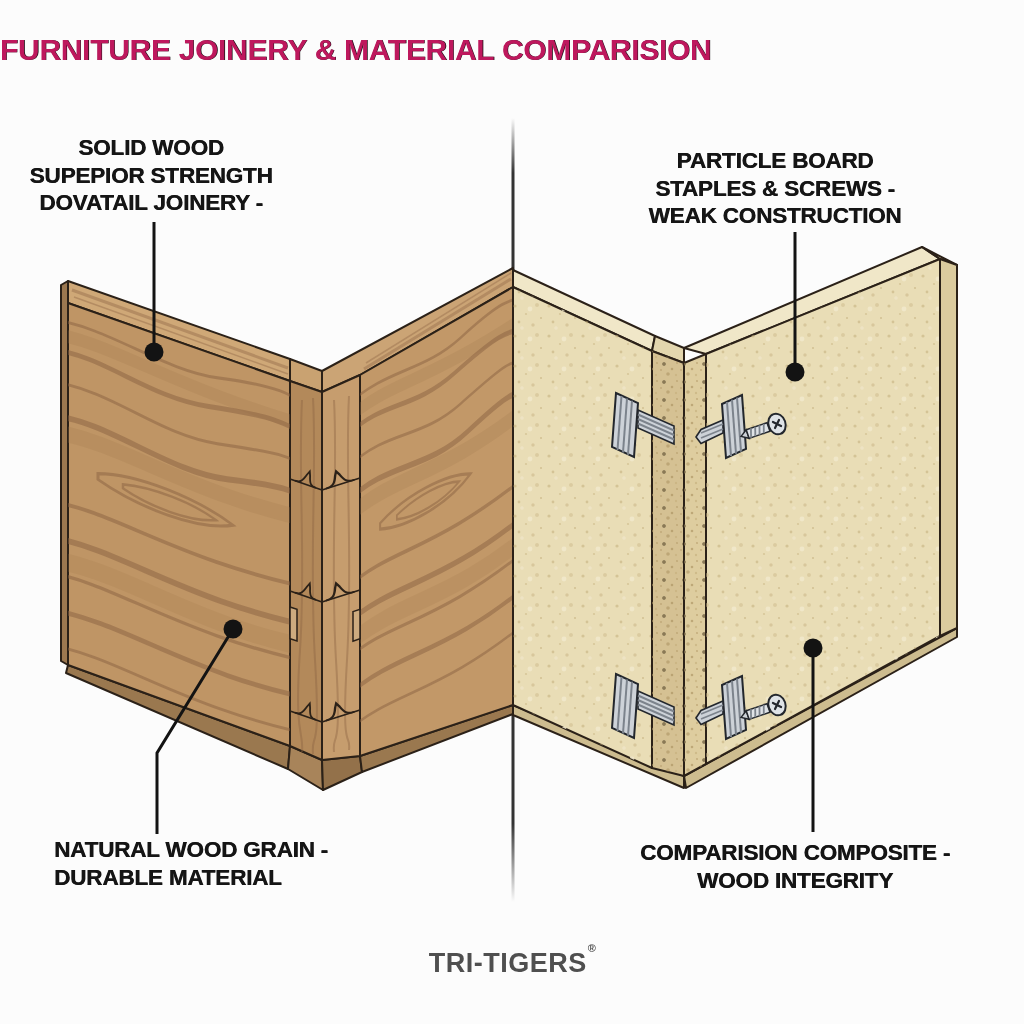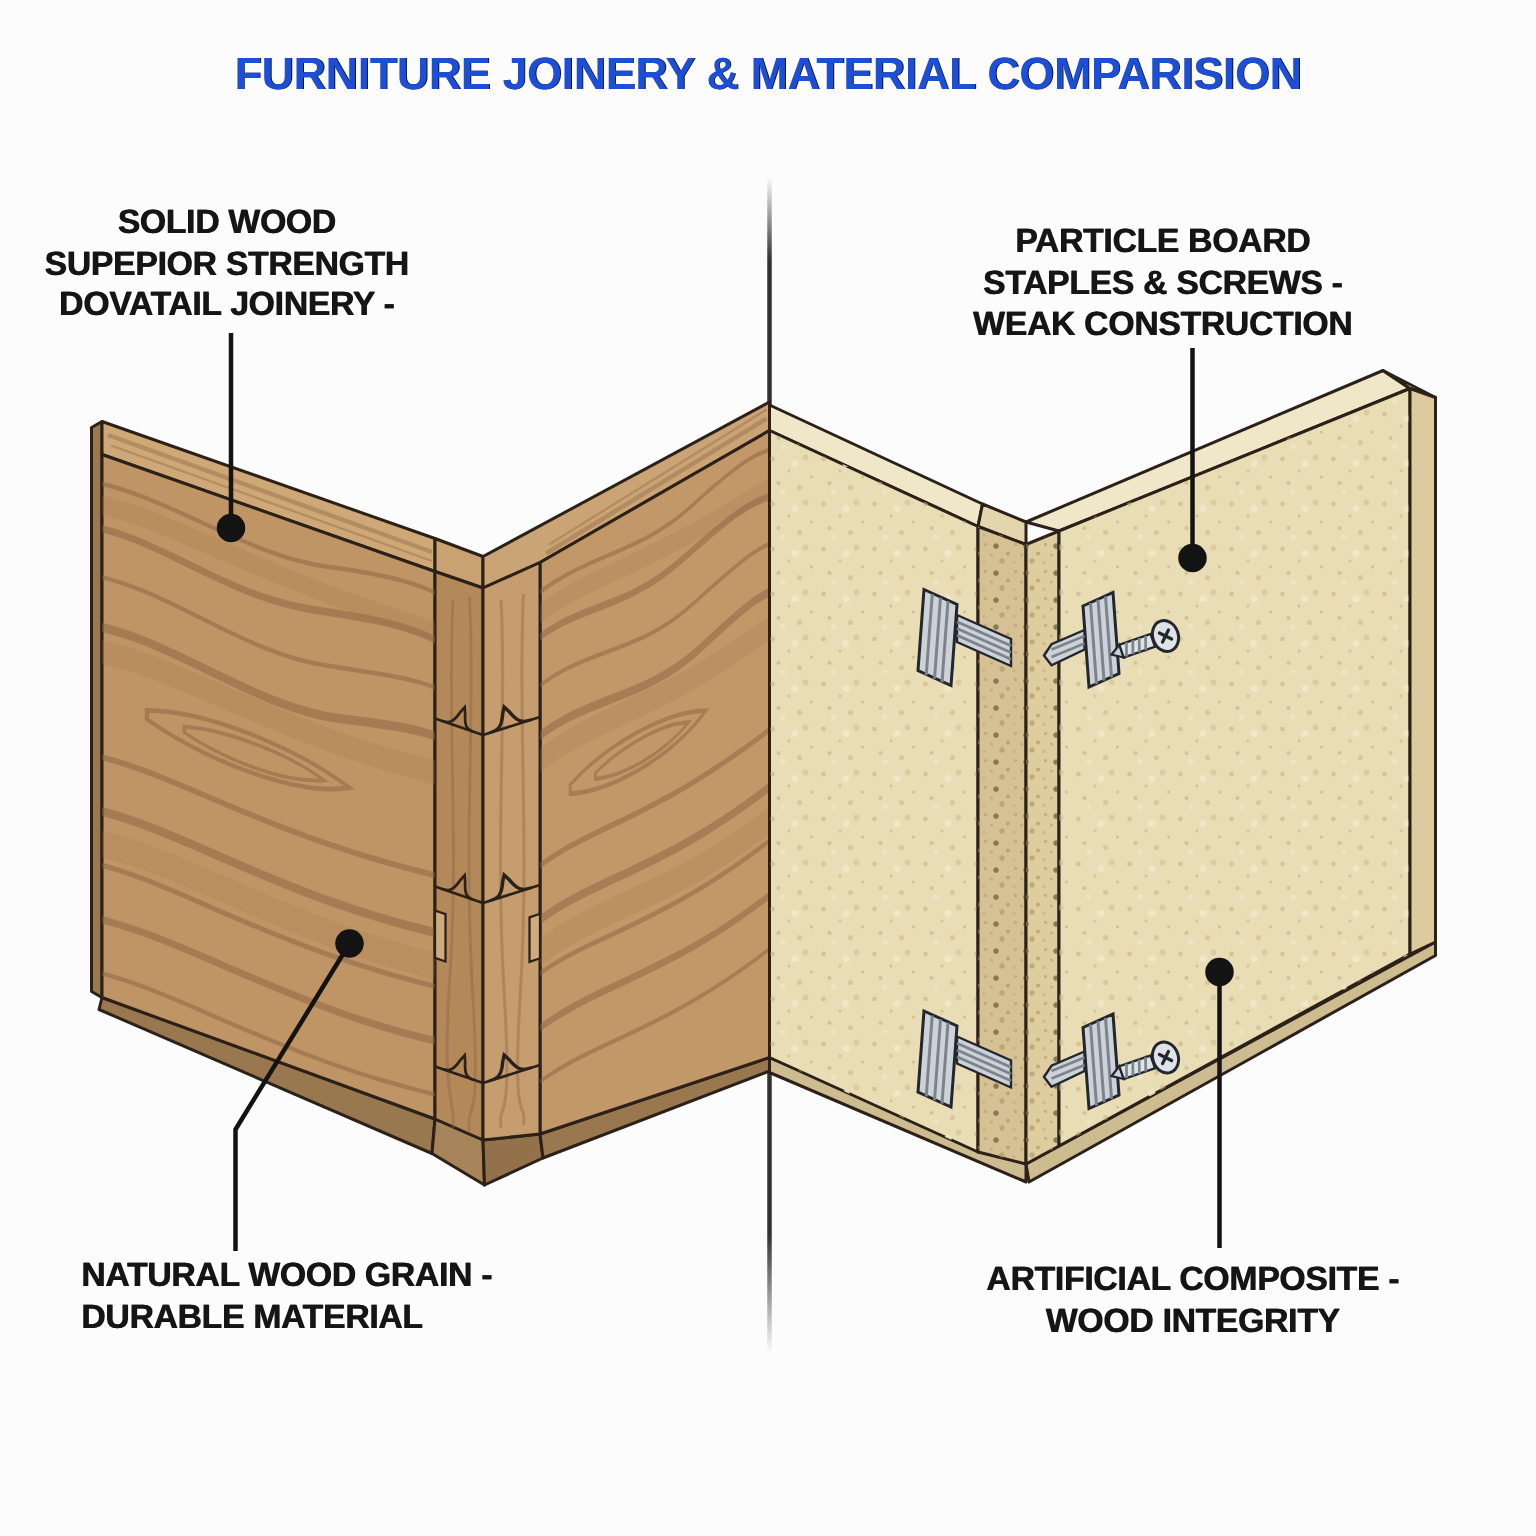--- a/index.html
+++ b/index.html
@@ -1,19 +1,19 @@
 <!DOCTYPE html>
 <html><head>
 <meta charset="utf-8">
 <style>
   html,body{margin:0;padding:0;background:#e8e8e8;}
   #stage{position:relative;width:1024px;height:1024px;background:#fcfcfc;overflow:hidden;
          font-family:"Liberation Sans",sans-serif;}
-  .ttl{position:absolute;left:0;top:33px;width:1024px;text-align:center;
-       font-size:30px;font-weight:700;letter-spacing:-0.3px;color:#1d4ed8;
+  .ttl{position:absolute;left:0;top:33px;width:1024px;text-align:left;
+       font-size:30px;font-weight:700;letter-spacing:-0.3px;color:#be185d;
        text-shadow:0.6px 0 0 #131313;}
   .lbl{position:absolute;font-size:22.5px;line-height:27.5px;font-weight:700;color:#151515;
        text-align:center;text-shadow:0.5px 0 0 #151515;letter-spacing:-0.2px;}
   .lbl span{display:block;}
   #lbl-tl{left:6px;top:134px;width:290px;}
   #lbl-tr{left:612px;top:147px;width:326px;}
   #lbl-bl{left:54px;top:836px;width:330px;text-align:left;}
   #lbl-br{left:636px;top:839px;width:318px;}
   .brand{position:absolute;left:0;top:948px;width:1024px;text-align:center;
          font-size:27px;font-weight:700;letter-spacing:0.5px;color:#4f4f4f;}
@@ -254,17 +254,20 @@
     <span>DURABLE MATERIAL</span>
   </div>
 
   <div class="lbl" id="lbl-tr">
     <span>PARTICLE BOARD</span>
     <span>STAPLES &amp; SCREWS -</span>
     <span>WEAK CONSTRUCTION</span>
   </div>
 
   <div class="lbl" id="lbl-br">
-    <span>ARTIFICIAL COMPOSITE -</span>
+    <span>COMPARISION COMPOSITE -</span>
     <span>WOOD INTEGRITY</span>
   </div>
 
+  <div class="brand">
+    <span>TRI-TIGERS</span><sup>®</sup>
+  </div>
 </div>
 
 </body></html>

